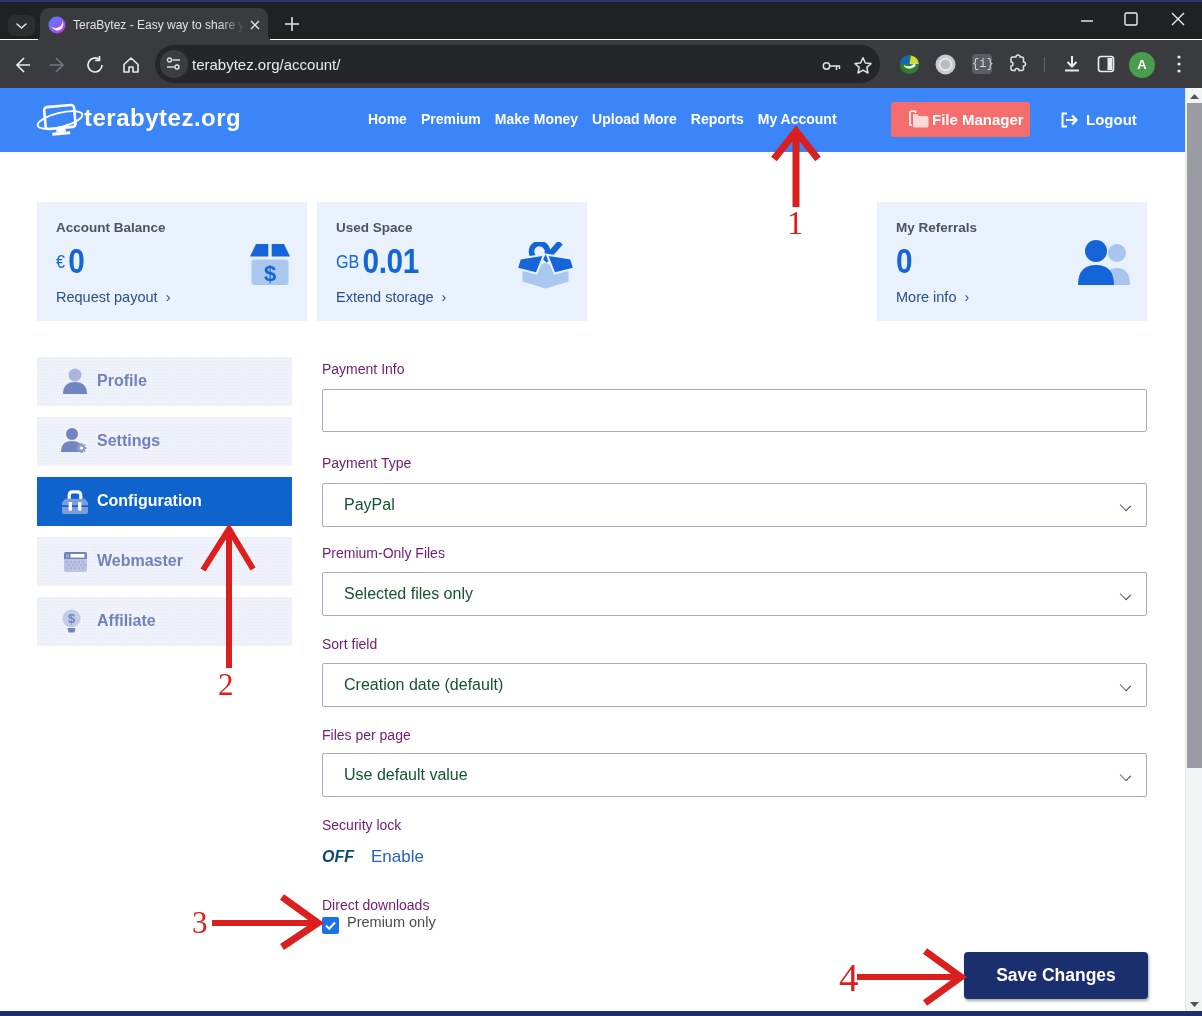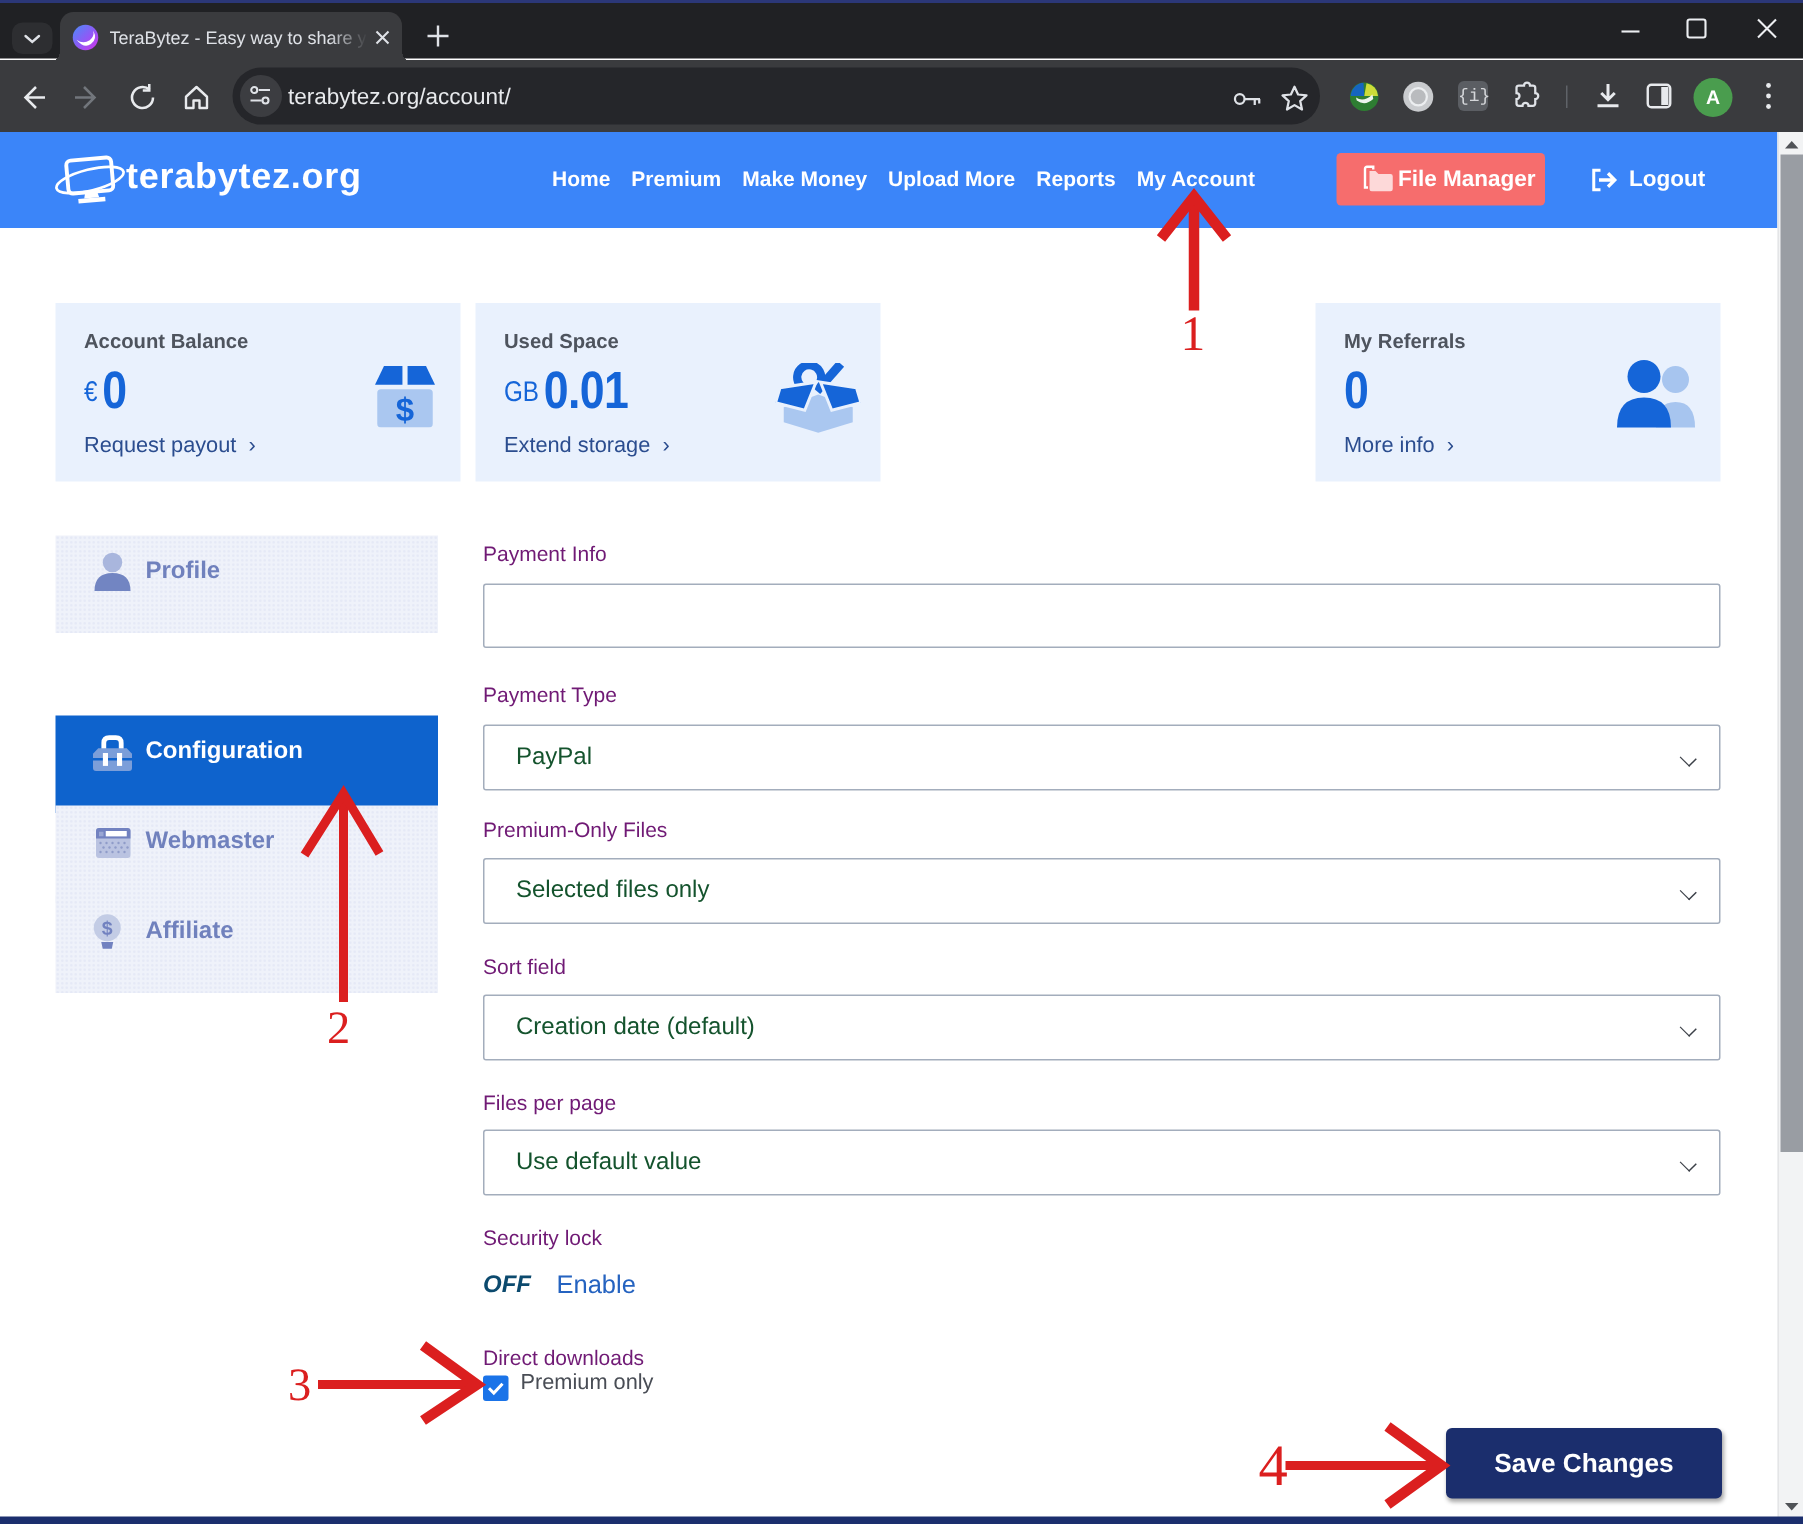--- a/index.html
+++ b/index.html
@@ -31,21 +31,21 @@
 
 
 .card { top:202px; width:270px; height:119px; background:#e9f1fd; }
 .ctitle { left:19px; top:18px; font-size:13.5px; font-weight:bold; color:#4e545e; position:absolute; }
 .cvalue { left:19px; top:39px; position:absolute; font-size:35px; font-weight:bold; color:#1565d8; letter-spacing:-0.5px; transform:scaleX(0.85); transform-origin:0 60%; }
 .cunit { font-size:19px; font-weight:normal; color:#1565d8; vertical-align:5px; letter-spacing:0; }
 .clink { left:19px; top:87px; position:absolute; font-size:14.5px; color:#2b4d8f; }
 .cicon { position:absolute; right:15px; top:38px; }
 
 
-.sitem { left:37px; width:255px; height:65px; background:#eff2fa; background-image:radial-gradient(#e5e9f6 0.8px, transparent 0.9px); background-size:3px 3px; color:#7081bd; font-size:16px; font-weight:bold; }
+.sitem { left:37px; width:255px; height:49px; background:#eff2fa; background-image:radial-gradient(#e5e9f6 0.8px, transparent 0.9px); background-size:3px 3px; color:#7081bd; font-size:16px; font-weight:bold; }
 .sitem .lbl { position:absolute; left:60px; top:15px; }
 .sitem.active { background:#0e63cd; background-image:none; color:#fff; }
 .sicon { position:absolute; left:23px; top:9px; width:30px; height:30px; }
 
 
 .flabel { left:322px; font-size:14px; color:#701a75; }
 .finput { left:322px; width:825px; height:44px; background:#fff; border:1px solid #a3adbc; border-radius:2px;
   font-size:16px; color:#14532d; line-height:41px; padding-left:21px; }
 .chev:after { content:""; position:absolute; right:16px; top:17px; width:8px; height:8px;
   border-right:1.8px solid #3c4048; border-bottom:1.8px solid #3c4048; transform:rotate(45deg) scale(1,0.8); }
@@ -247,20 +247,34 @@
     <path d="M2 45 Q2 25 20 25 Q38 25 38 45 Z" fill="#1565d8"></path>
   </svg>
 </div>
 
 <div class="abs sitem" style="top:357px;">
   <svg class="sicon" viewBox="0 0 30 30">
     <circle cx="15" cy="9" r="6.5" fill="#a9b6dd"></circle>
     <path d="M3 28 Q3 16 15 16 Q27 16 27 28 Z" fill="#7285c2"></path>
   </svg>
   <span class="lbl">Profile</span>
+</div>
+<div class="abs sitem" style="top:417px;">
+  <svg class="sicon" viewBox="0 0 30 30">
+    <circle cx="12" cy="8" r="6" fill="#7285c2"></circle>
+    <path d="M1 26 Q1 15 12 15 Q23 15 23 26 Z" fill="#7285c2"></path>
+    <g fill="#8d9dc9">
+          <circle cx="21.5" cy="22" r="3.6"></circle>
+      <g stroke="#8d9dc9" stroke-width="2">
+            <path d="M21.5 17 V27 M16.5 22 H26.5 M18 18.5 L25 25.5 M25 18.5 L18 25.5"></path>
+          </g>
+    </g>
+    <circle cx="21.5" cy="22" r="1.7" fill="#eef1f9"></circle>
+  </svg>
+  <span class="lbl">Settings</span>
 </div>
 <div class="abs sitem active" style="top:477px;">
   <svg class="sicon" viewBox="0 0 30 30">
     <path d="M9.2 14 V9.4 Q9.2 5.8 12.8 5.8 H17.2 Q20.8 5.8 20.8 9.4 V14" fill="none" stroke="#fff" stroke-width="3.2"></path>
     <path d="M2 19.3 V16.5 L5.5 12.8 H24.5 L28 16.5 V19.3 Z" fill="#7b9ed9"></path>
     <path d="M2 21 H28 V26 Q28 28 26 28 H4 Q2 28 2 26 Z" fill="#7b9ed9"></path>
     <rect x="8.6" y="16" width="3.4" height="8.6" fill="#fff"></rect>
     <rect x="18" y="16" width="3.4" height="8.6" fill="#fff"></rect>
   </svg>
   <span class="lbl">Configuration</span>

